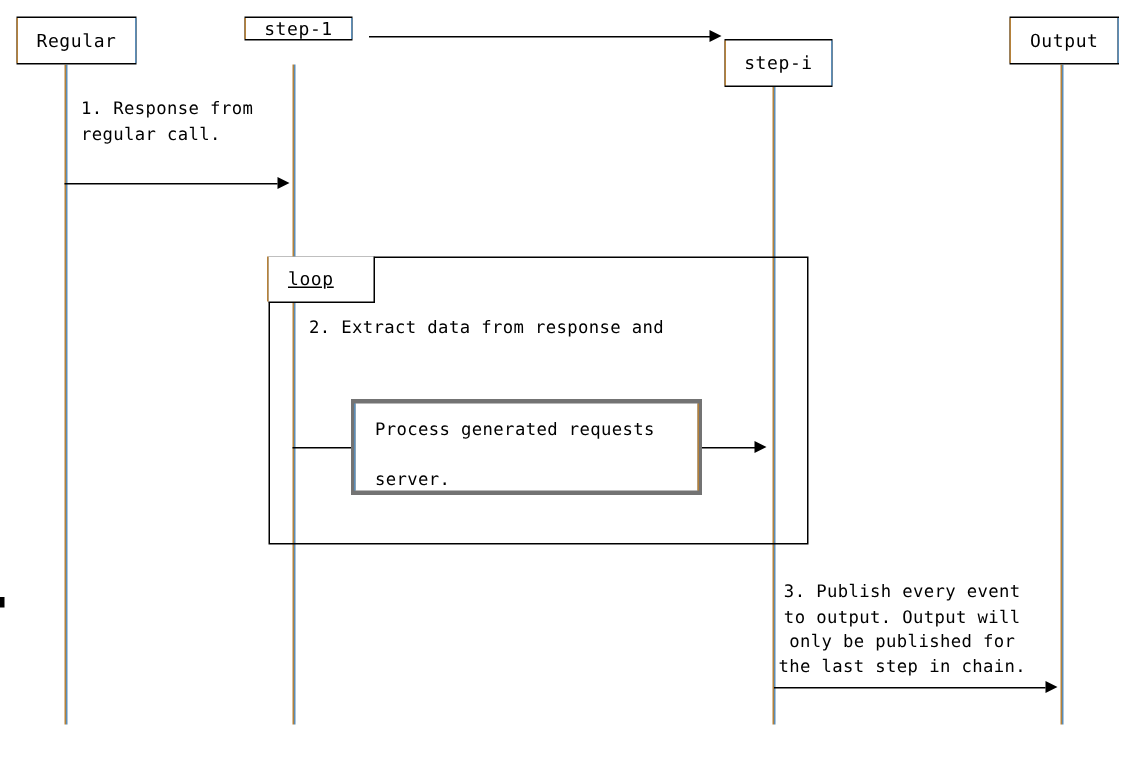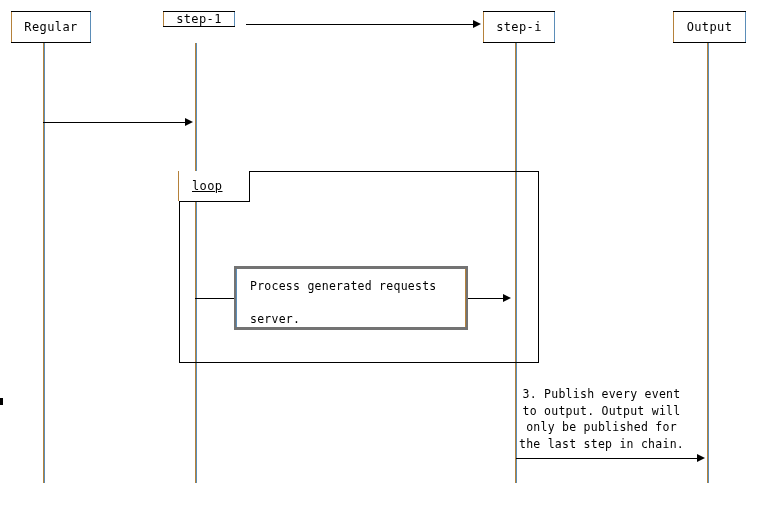--- a/index.html
+++ b/index.html
@@ -149,42 +149,43 @@
   <div class="lifeline" style="left:707px; top:43px; height:440px;"></div>
 
   <div class="participant" style="left:11px; top:11px; width:80px; height:32px;">
     <span>Regular</span>
   </div>
 
   <div class="participant" style="left:163px; top:11px; width:72px; height:16px;">
     <span>step-1</span>
   </div>
 
-  <div class="participant" style="left:483px; top:11px; width:72px; height:32px;">
+  <div class="participant" style="left:483px; top:26px; width:72px; height:32px;">
     <span>step-i</span>
   </div>
 
   <div class="participant" style="left:673px; top:11px; width:73px; height:32px;">
     <span>Output</span>
   </div>
 
   <div class="hline" style="left:246px; top:24px; width:229px;"></div>
   <div class="arrowhead" style="left:473px; top:20px;"></div>
 
+  <div class="note-text" style="left:54px; top:64px;"><span>1. Response from</span><br><span>regular call.</span></div>
 
   <div class="hline" style="left:43px; top:122px; width:142px;"></div>
   <div class="arrowhead" style="left:185px; top:118px;"></div>
 
   <div class="frame" style="left:179px; top:171px; width:360px; height:192px;"></div>
 
   <div class="frame-label" style="left:179px; top:171px; width:71px; height:31px;text-decoration:underline;">
     <span>loop</span>
   </div>
 
-  <div class="note-text" style="left:206px; top:210px;"><br></div>
+  <div class="note-text" style="left:206px; top:210px;"><span>2. Extract data from response and</span><br></div>
 
   <div class="hline" style="left:195px; top:298px; width:40px;"></div>
   <div class="hline" style="left:468px; top:298px; width:38px;"></div>
   <div class="arrowhead" style="left:503px; top:294px;"></div>
 
   <div class="inner-box" style="left:234px; top:266px; width:234px; height:64px;">
     <div class="inner-box-text"><span>Process generated requests</span><br><br><span>server.</span></div>
   </div>
 
   <div class="note-text" style="left:519px; top:386px;text-align:center;"><span>3. Publish every event</span><br><span>to output. Output will</span><br><span>only be published for</span><br><span>the last step in chain.</span></div>

